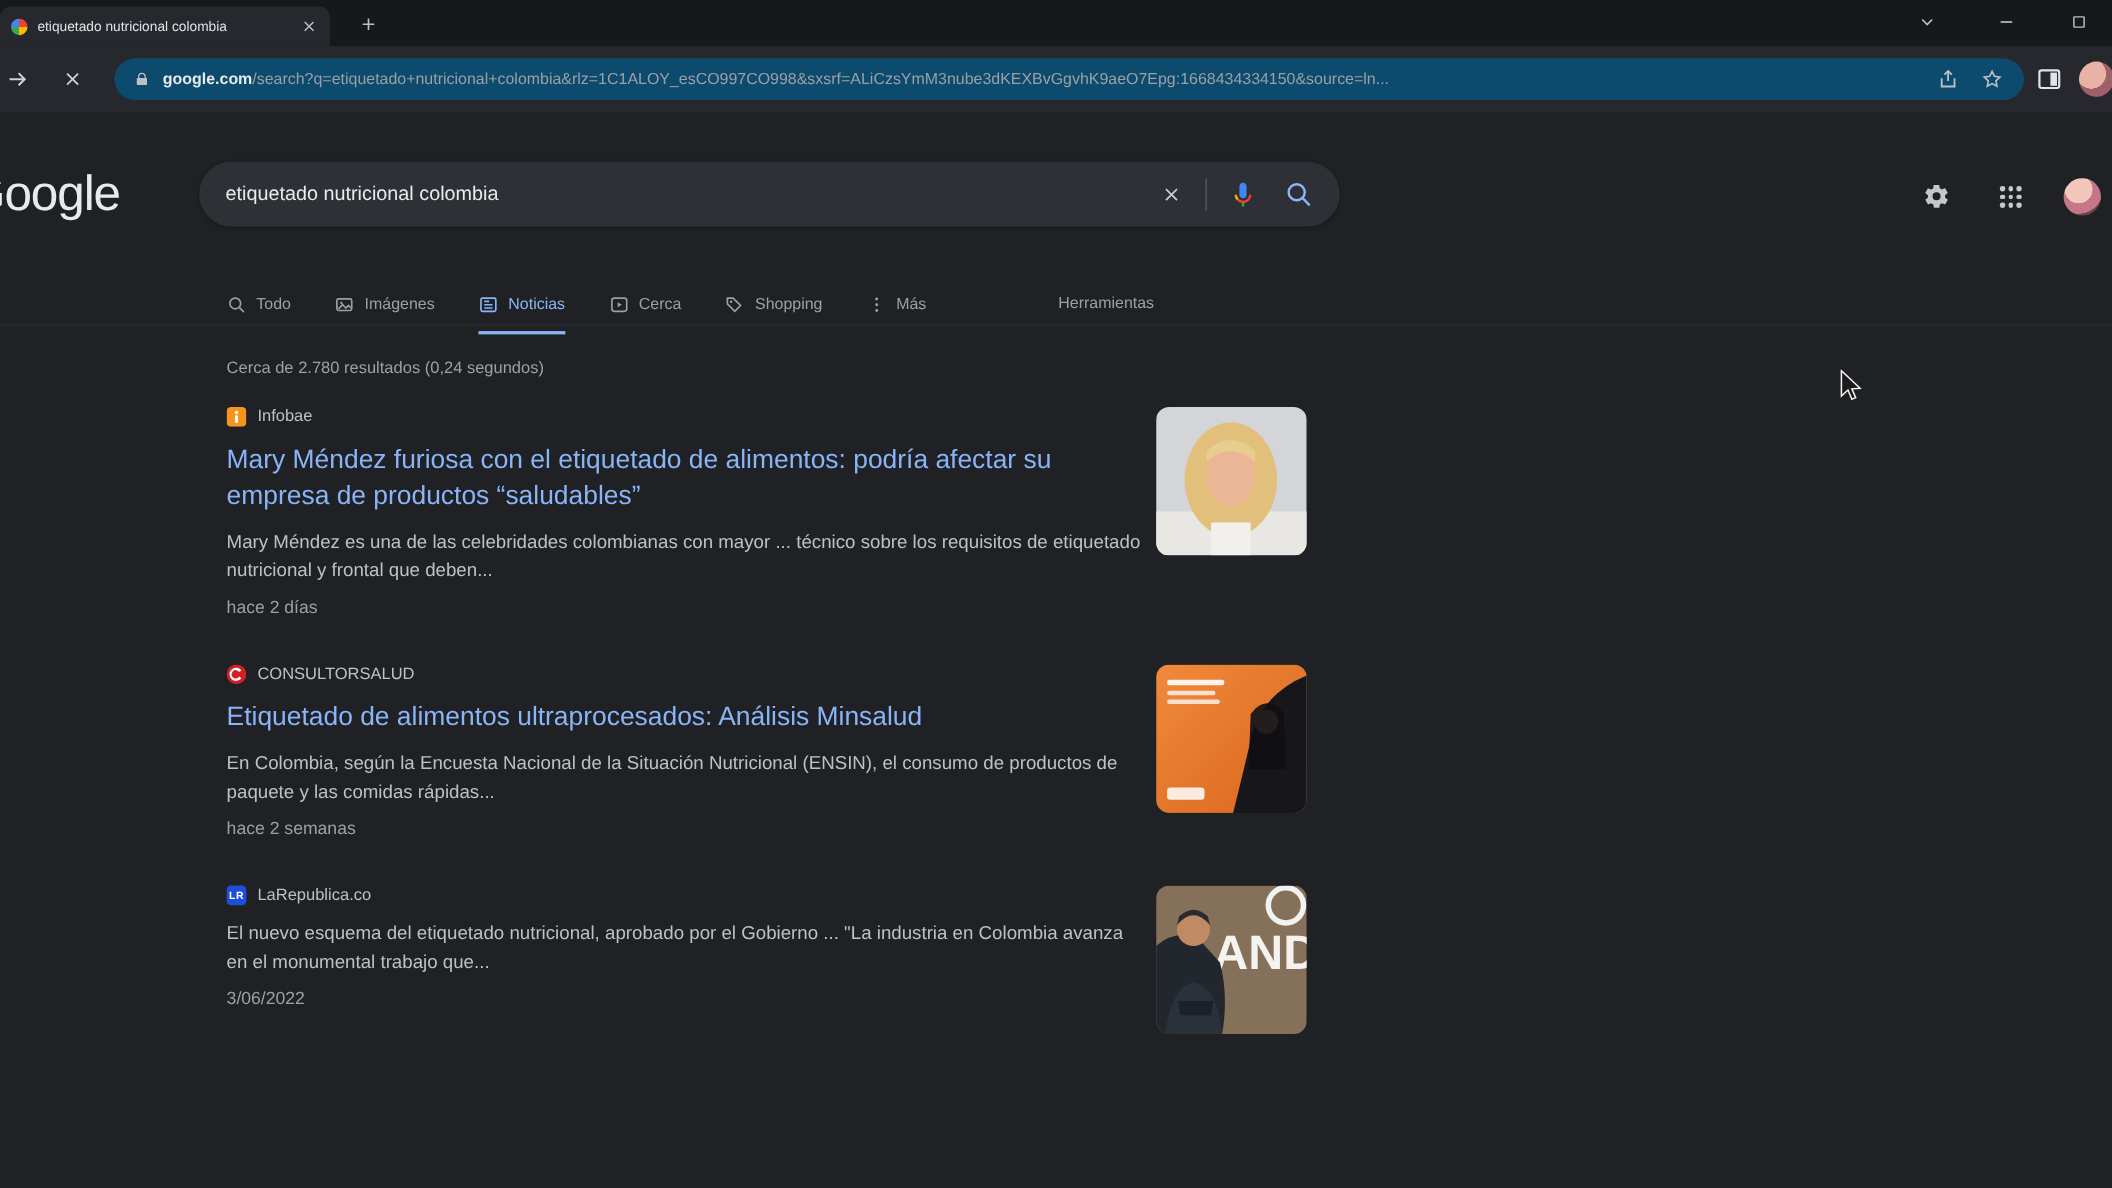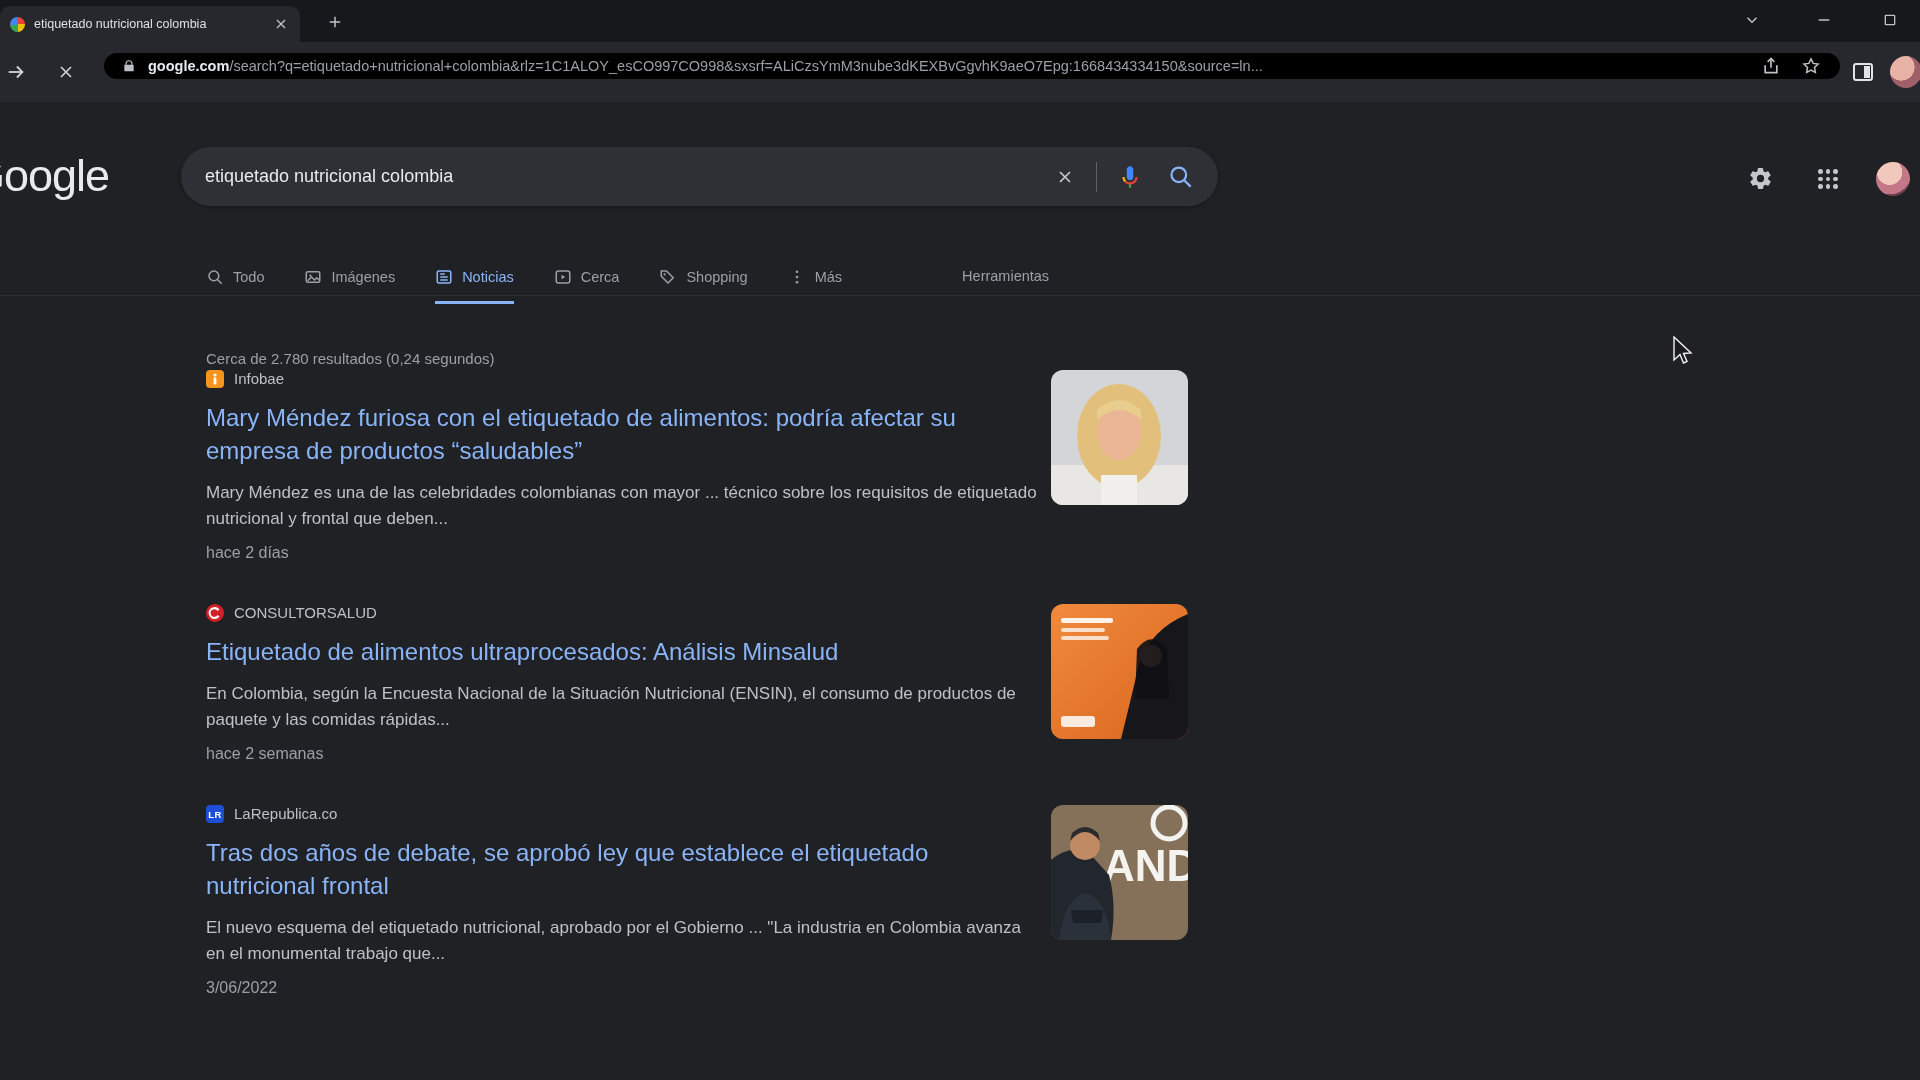--- a/index.html
+++ b/index.html
@@ -13,22 +13,22 @@
   .tab-favicon { width:15px; height:15px; border-radius:50%; flex-shrink:0;
          background:conic-gradient(#ea4335 0 25%, #fbbc05 25% 50%, #34a853 50% 75%, #4285f4 75% 100%); }
   .tab-title { color:#dfe1e5; font-size:12.5px; margin-left:9px; flex:1; white-space:nowrap; overflow:hidden; }
   .icon-btn { display:flex; align-items:center; justify-content:center; color:#bdc1c6; border-radius:50%; }
   .tab-close { width:18px; height:18px; color:#bdc1c6; }
   .newtab { position:absolute; left:322px; bottom:7px; width:26px; height:26px; color:#bdc1c6; }
   .strip-ctl { position:absolute; top:8px; width:24px; height:24px; color:#bdc1c6; }
 
   .toolbar { position:absolute; left:0; top:42px; width:1920px; height:60px; background:#26282d; }
   .nav-btn { position:absolute; top:16px; width:28px; height:28px; color:#cfd3d8; }
-  .omnibox { position:absolute; left:104px; top:11px; width:1736px; height:26px; border-radius:19px;
-             background:#000000; display:flex; align-items:center; padding:0 18px; }
+  .omnibox { position:absolute; left:104px; top:11px; width:1736px; height:38px; border-radius:19px;
+             background:#0c4a6e; display:flex; align-items:center; padding:0 18px; }
   .lock-icon { width:14px; height:14px; color:#bdc1c6; flex-shrink:0; }
   .url { margin-left:12px; font-size:14.5px; white-space:nowrap; overflow:hidden; text-overflow:ellipsis; max-width:1560px; }
   .url .domain { color:#e8eaed; font-weight:bold; }
   .url .rest { color:#9aa0a6; }
   .omni-actions { margin-left:auto; display:flex; align-items:center; gap:18px; }
   .omni-actions .icon-btn { width:22px; height:22px; color:#bdc1c6; }
   .sidepanel-btn { position:absolute; left:1850px; top:17px; width:26px; height:26px; color:#dfe3ea; }
   .chrome-avatar { position:absolute; left:1890px; top:14px; width:32px; height:32px; border-radius:50%;
                    background:radial-gradient(circle at 35% 35%, #e8b2a6 0 45%, #a0606a 46% 75%, #5f3a45 76%); }
 
@@ -50,21 +50,21 @@
 
   
   .result-tabs { position:absolute; left:206px; top:268px; display:flex; align-items:flex-start; }
   .rtab { display:flex; align-items:center; gap:9px; color:#9aa0a6; font-size:14.5px;
           padding-bottom:15px; margin-right:40px; white-space:nowrap; }
   .rtab svg { width:18px; height:18px; }
   .rtab.active { color:#8ab4f8; border-bottom:3px solid #8ab4f8; }
   .rtab.tools { margin-left:80px; }
   .tabs-divider { position:absolute; left:0; top:295px; width:1920px; height:1px; background:#2d3034; }
 
-  .stats { position:absolute; left:206px; top:326px; font-size:15px; color:#9aa0a6;margin-top:24px; }
+  .stats { position:absolute; left:206px; top:326px; font-size:15px; color:#9aa0a6; }
 
   
   .results { position:absolute; left:206px; top:370px; width:982px; }
   .result { display:flex; align-items:flex-start; margin-bottom:42px; }
   .result-text { width:835px; }
   .source-row { display:flex; align-items:flex-start; gap:10px; margin-bottom:13px; }
   .src-favicon { width:18px; height:18px; border-radius:4px; flex-shrink:0; display:flex;
                  align-items:center; justify-content:center; }
   .fav-lr { background:#1d4ed8; color:#fff; font-size:9.5px; font-weight:bold; letter-spacing:.5px; }
   .source-name { color:#bdc1c6; font-size:15px; }
@@ -316,21 +316,20 @@
       </svg>
     </div>
   </div>
 
   <div class="result">
     <div class="result-text">
       <div class="source-row">
         <span class="src-favicon fav-lr">LR</span>
         <span class="source-name">LaRepublica.co</span>
       </div>
-      <div class="result-title">Tras dos años de debate, se aprobó ley que establece el etiquetado nutricional frontal</div>
       <div class="result-snippet">El nuevo esquema del etiquetado nutricional, aprobado por el Gobierno ... "La industria en Colombia avanza en el monumental trabajo que...</div>
       <div class="result-date">3/06/2022</div>
     </div>
     <div class="thumb">
       <svg viewBox="0 0 137 135" width="137" height="135">
         <rect width="137" height="135" fill="#85705a"></rect>
         <circle cx="118" cy="18" r="16" fill="none" stroke="#f2f2f0" stroke-width="5"></circle>
         <text x="52" y="76" font-family="Liberation Sans, sans-serif" font-size="44" font-weight="bold" fill="#f5f3ef">ANDI</text>
         <path d="M0 135 L0 55 Q20 38 40 50 L58 70 Q66 100 60 135 Z" fill="#22262d"></path>
         <circle cx="34" cy="40" r="15" fill="#c08b64"></circle>

